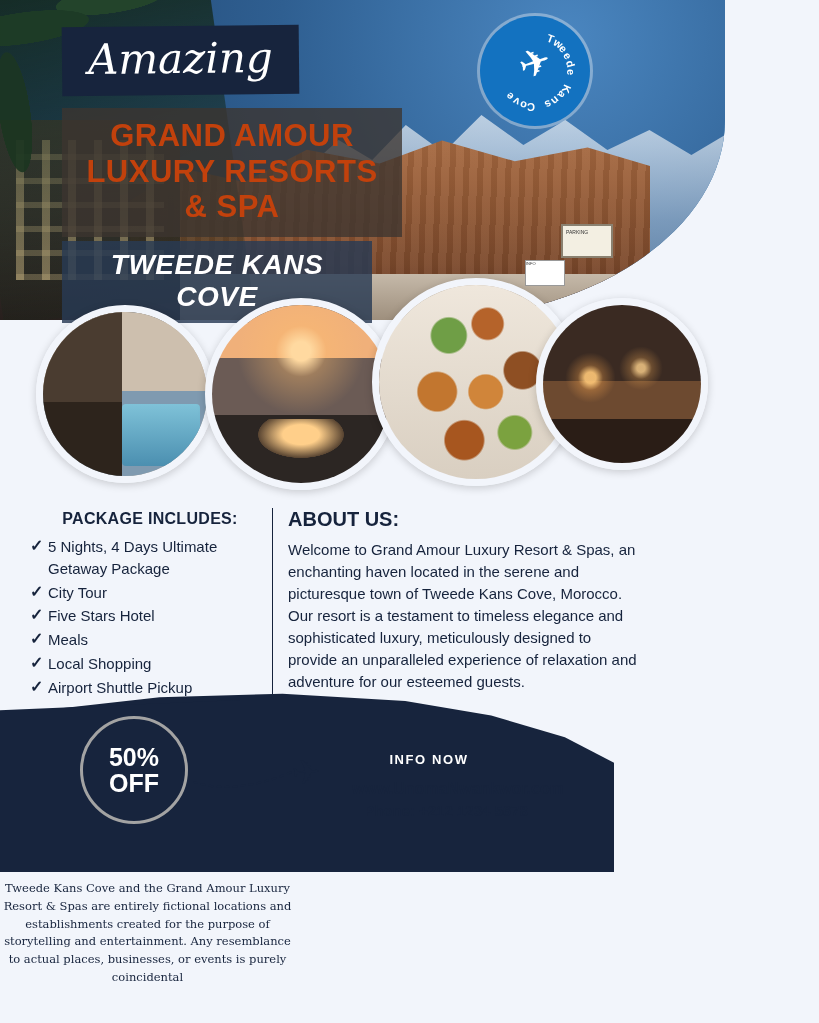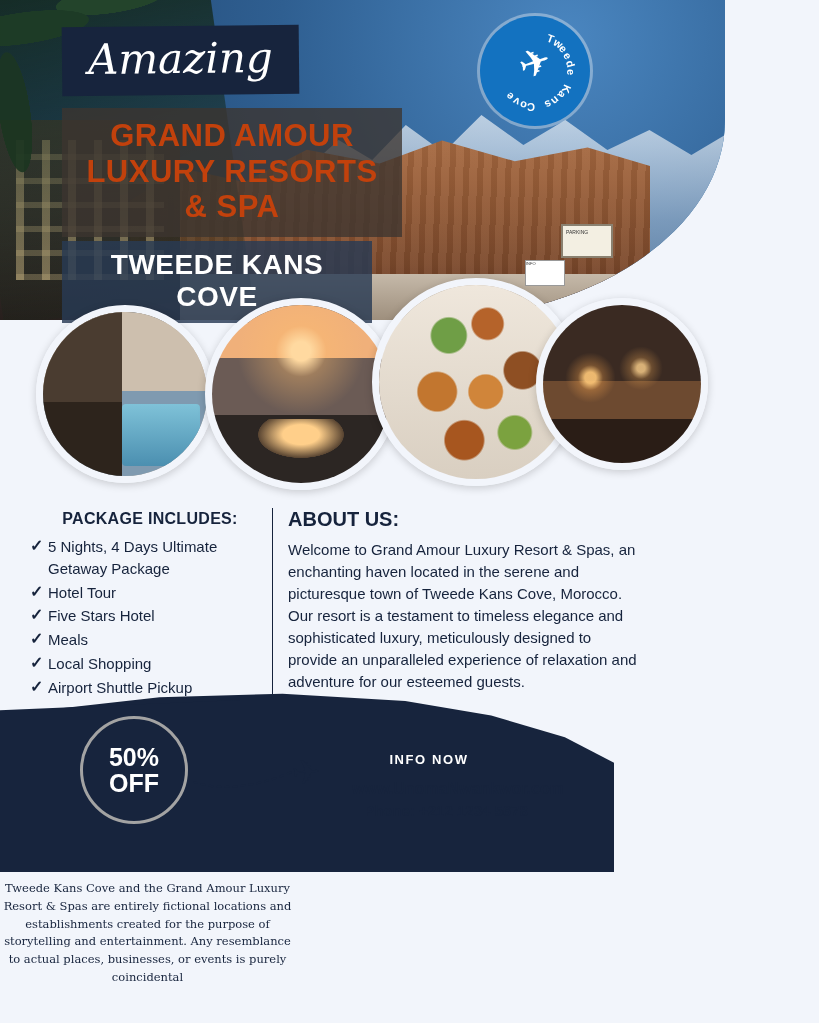--- a/index.html
+++ b/index.html
@@ -142,20 +142,21 @@
   .tag-sub {
     margin-top: 4px;
     background: rgba(40,58,84,0.82);
     color: #fff;
     font-size: 28px;
     font-weight: 600;
     letter-spacing: .5px;
     padding: 8px 18px 10px;
     width: 310px;
     text-align: center;
+    font-style: italic;
   }
 
   
   .circles { position: absolute; top: 268px; left: 0; width: 819px; height: 225px; z-index: 7; }
   .circ {
     position: absolute;
     border-radius: 50%;
     border: 7px solid #f2f5fb;
     overflow: hidden;
     box-shadow: 0 2px 8px rgba(0,0,0,.18);
@@ -342,21 +343,21 @@
         <div class="img-dining"></div>
       </div>
   </div>
 
   <div class="content">
 
     <div class="col-left">
       <div class="pkg-title">PACKAGE INCLUDES:</div>
       <ul class="pkg-list" id="pkgList">
           <li><span class="chk">✓</span><span>5 Nights, 4 Days Ultimate Getaway Package</span></li>
-          <li><span class="chk">✓</span><span>Hotel Tour</span></li>
+          <li><span class="chk">✓</span><span>City Tour</span></li>
           <li><span class="chk">✓</span><span>Five Stars Hotel</span></li>
           <li><span class="chk">✓</span><span>Meals</span></li>
           <li><span class="chk">✓</span><span>Local Shopping</span></li>
           <li><span class="chk">✓</span><span>Airport Shuttle Pickup</span></li>
         </ul>
     </div>
 
     <div class="divider"></div>
 
     <div class="col-right">

